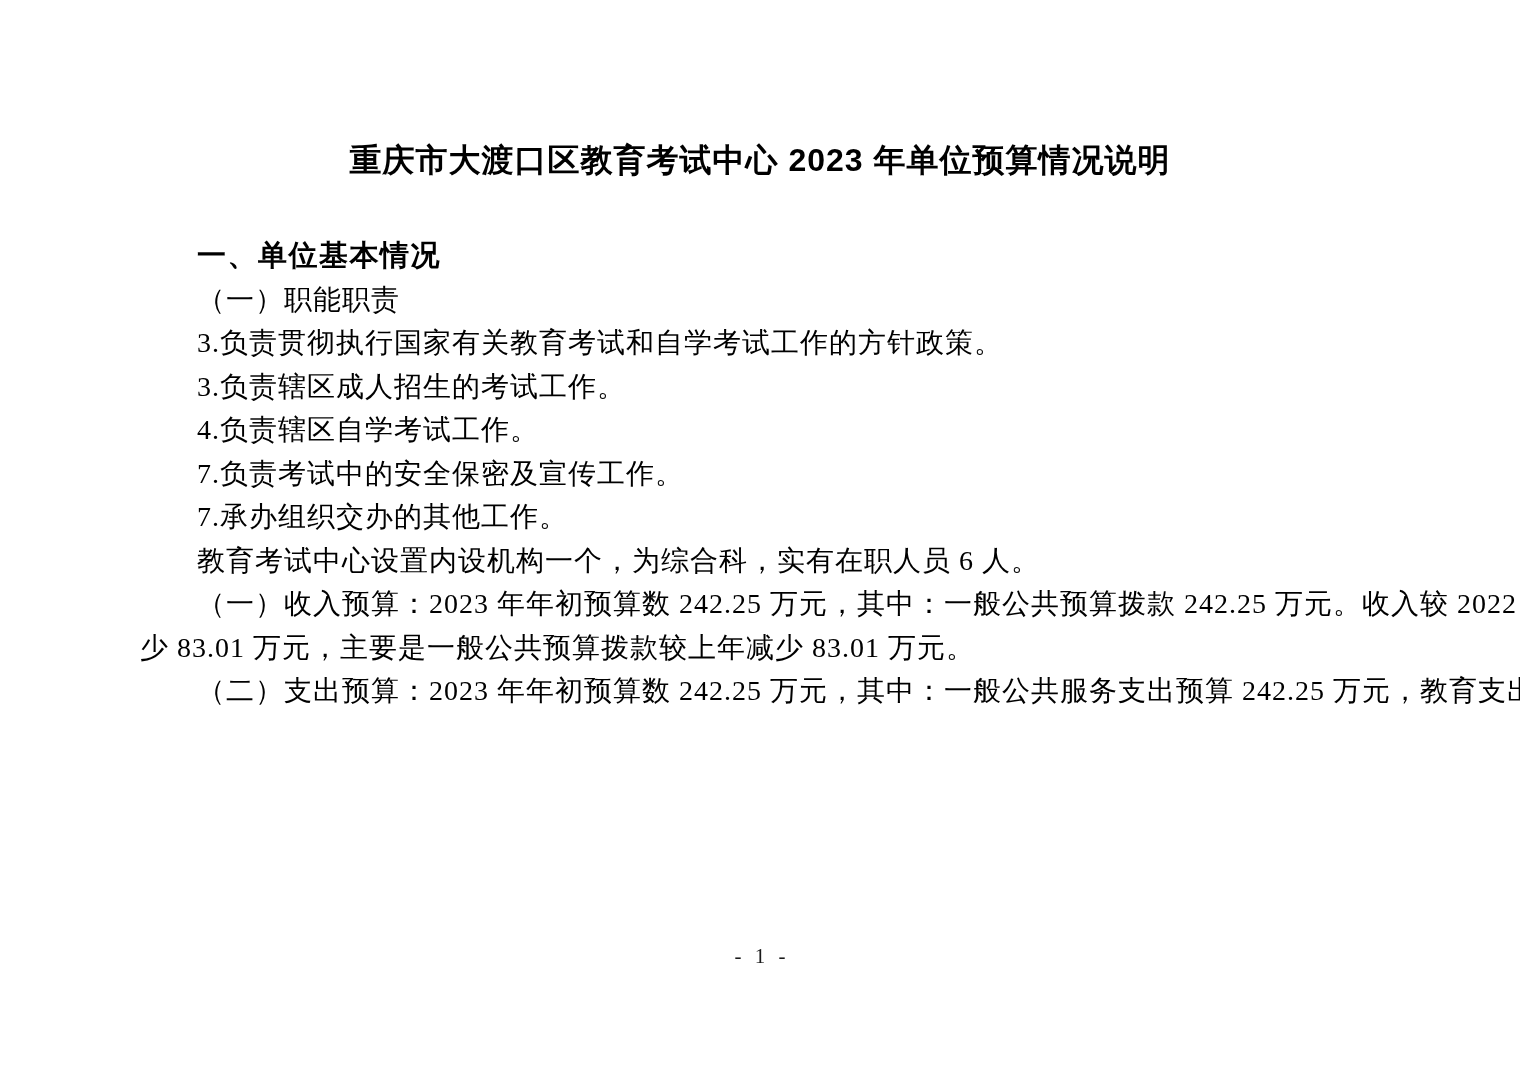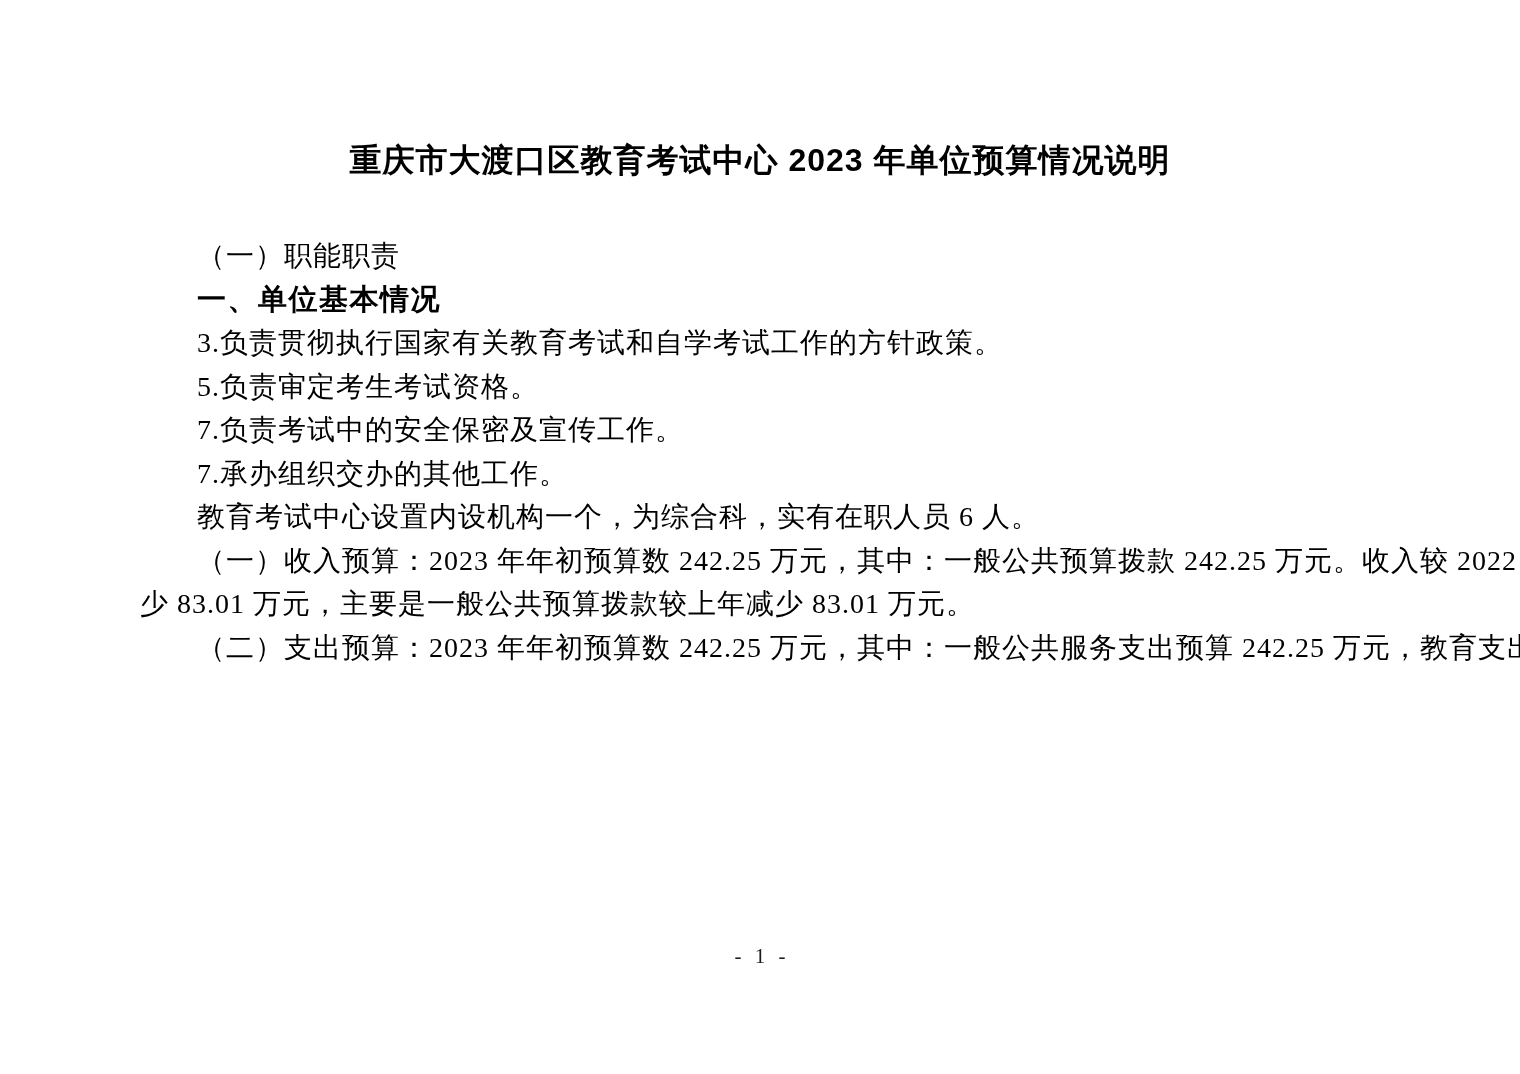--- a/index.html
+++ b/index.html
@@ -66,24 +66,25 @@
   }
 </style>
 </head>
 <body>
 
 <div class="page">
 
   <h1 class="title">重庆市大渡口区教育考试中心 2023 年单位预算情况说明</h1>
 
   <div class="content">
+    <div class="line heading indent">一、单位基本情况</div>
     <div class="line indent">（一）职能职责</div>
-    <div class="line heading indent">一、单位基本情况</div>
     <div class="line indent">3.负责贯彻执行国家有关教育考试和自学考试工作的方针政策。</div>
-    <div class="line indent">5.负责审定考生考试资格。</div>
+    <div class="line indent">3.负责辖区成人招生的考试工作。</div>
+    <div class="line indent">4.负责辖区自学考试工作。</div>
     <div class="line indent">7.负责考试中的安全保密及宣传工作。</div>
     <div class="line indent">7.承办组织交办的其他工作。</div>
     <div class="line indent">教育考试中心设置内设机构一个，为综合科，实有在职人员 6 人。</div>
     <div class="line indent">（一）收入预算：2023 年年初预算数 242.25 万元，其中：一般公共预算拨款 242.25 万元。收入较 2022 年减</div>
     <div class="line">少 83.01 万元，主要是一般公共预算拨款较上年减少 83.01 万元。</div>
     <div class="line indent">（二）支出预算：2023 年年初预算数 242.25 万元，其中：一般公共服务支出预算 242.25 万元，教育支出预</div>
   </div>
 
   <div class="footer">- 1 -</div>
 

